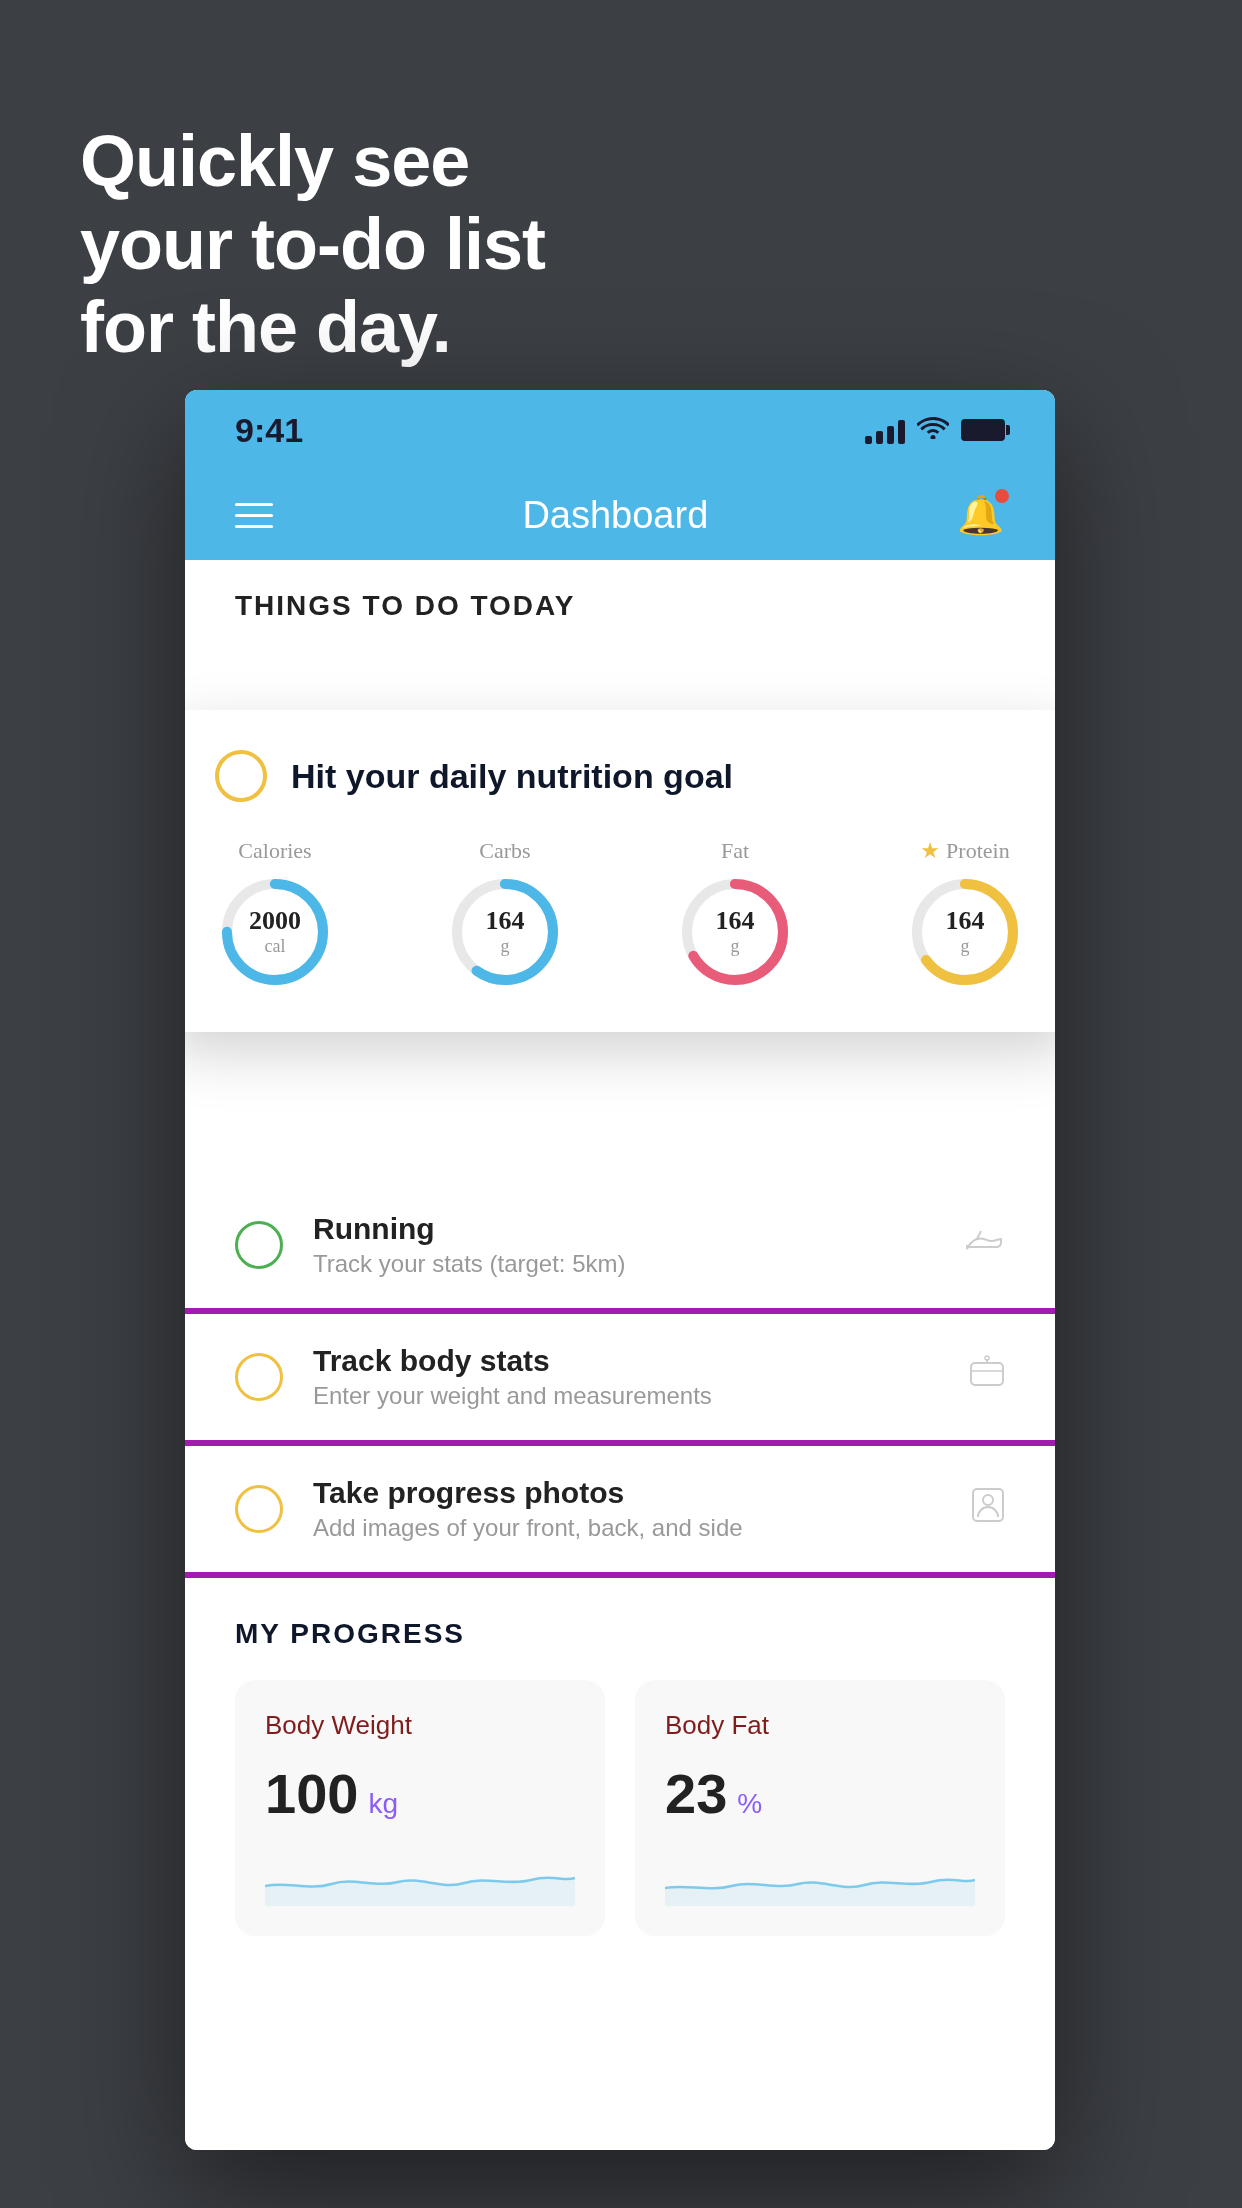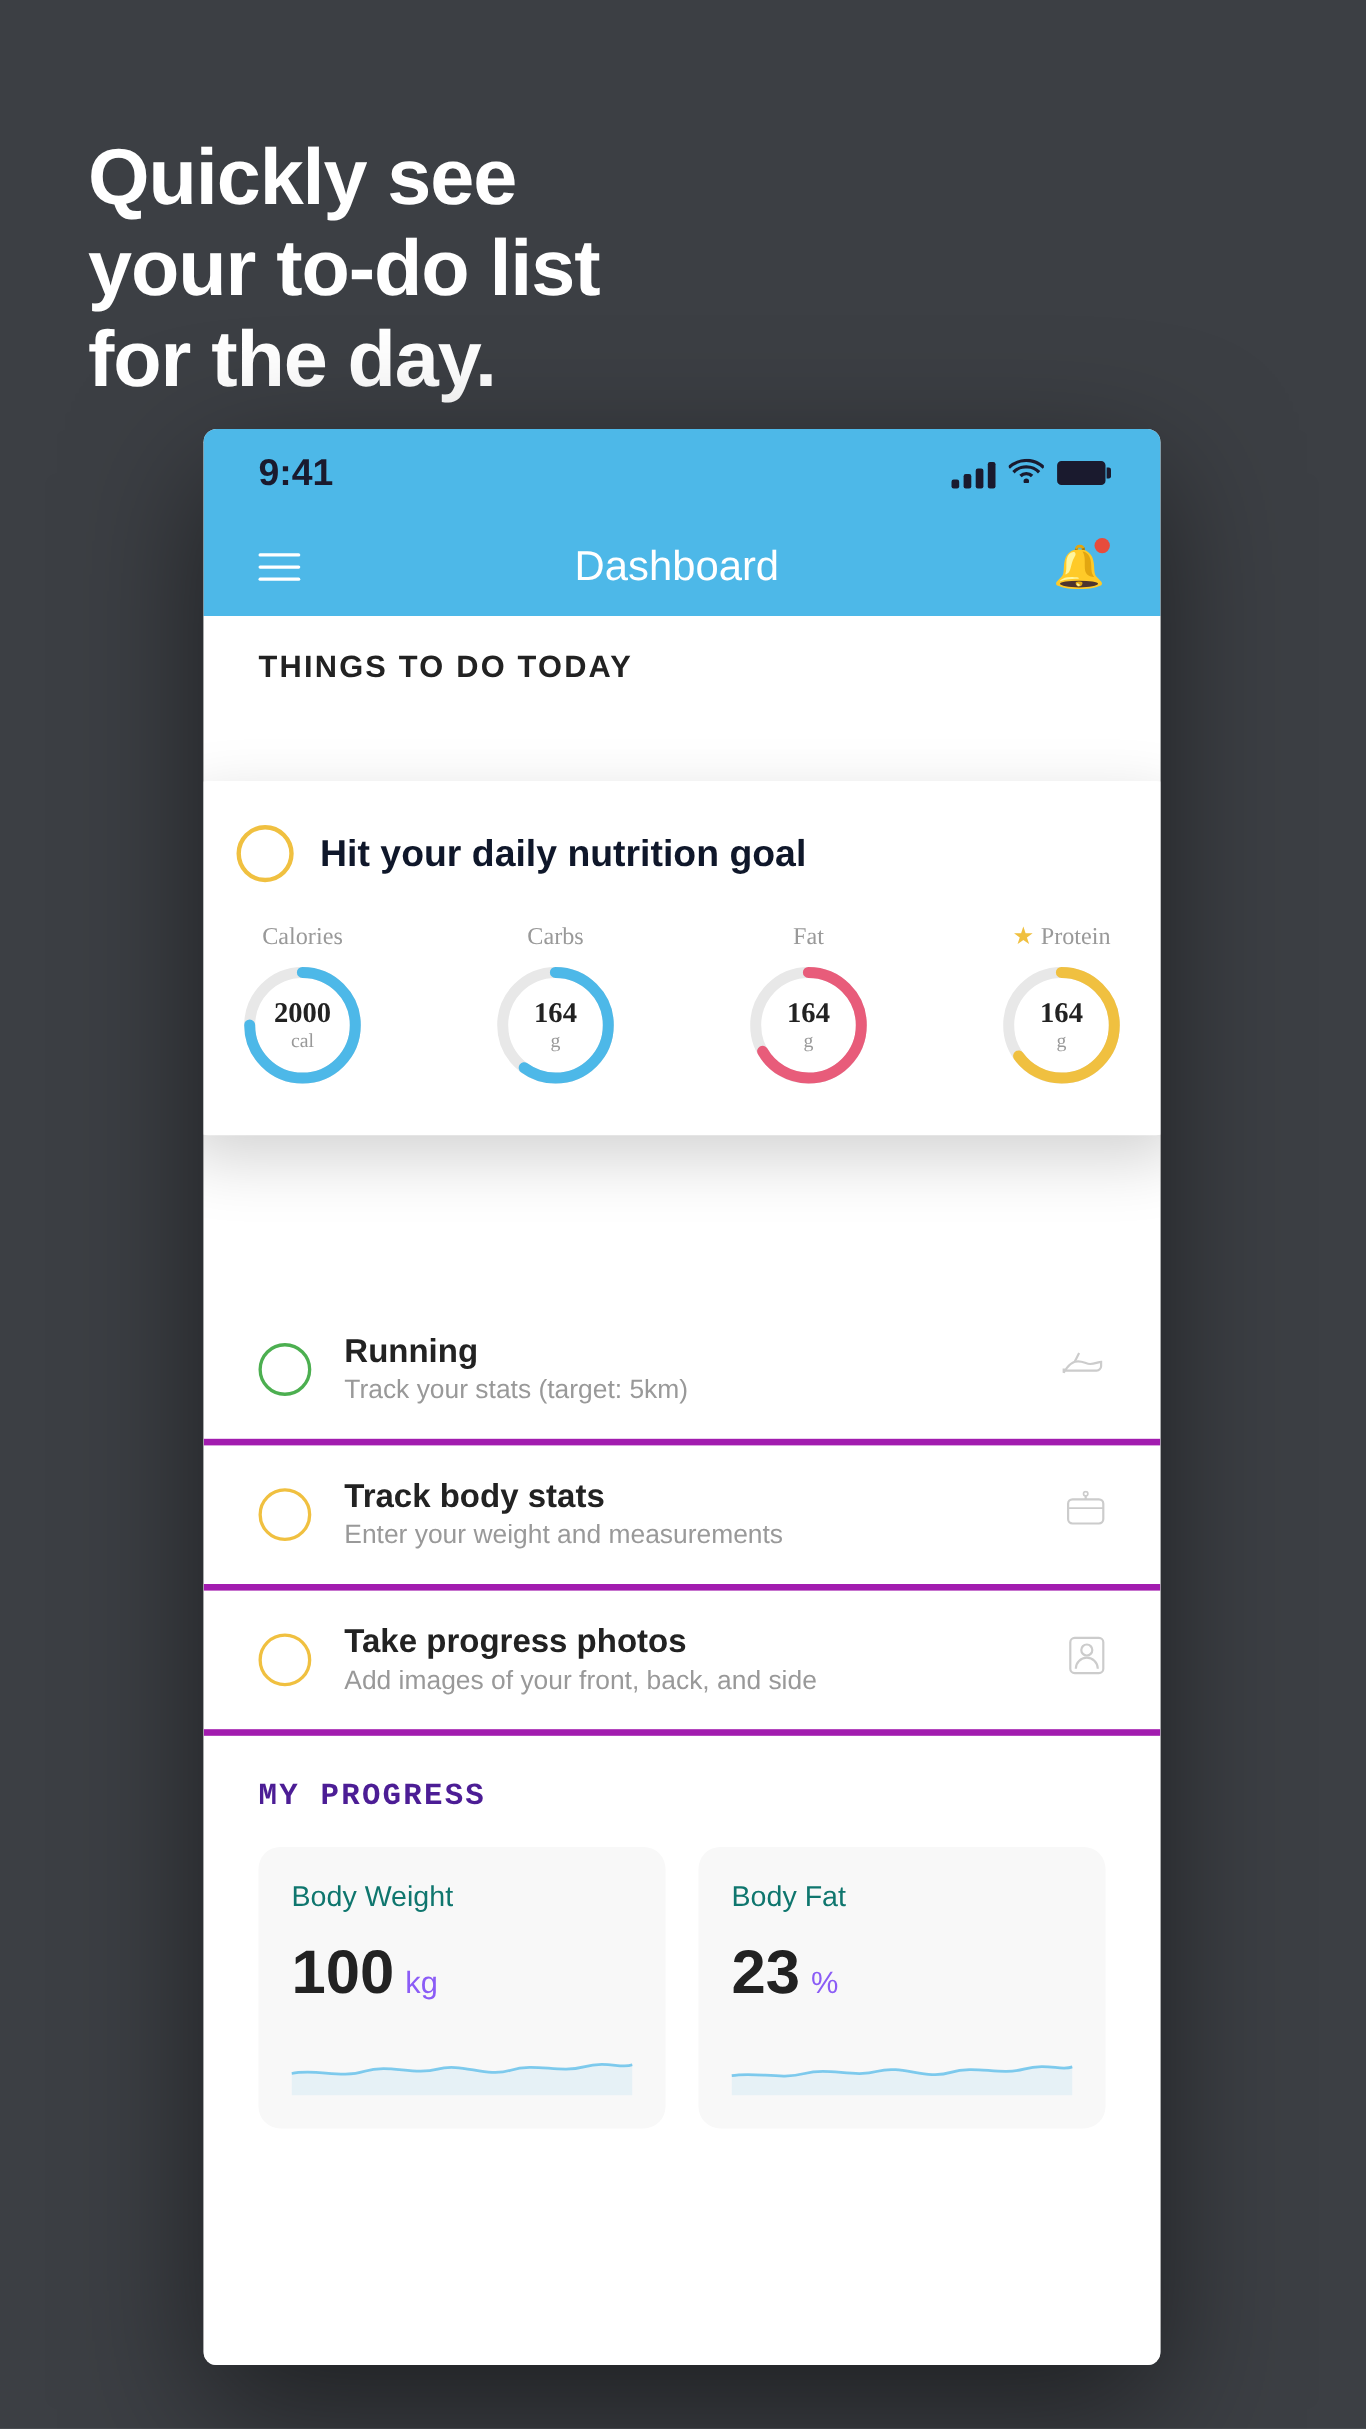--- a/index.html
+++ b/index.html
@@ -290,41 +290,40 @@
 
     .todo-icon {
       font-size: 34px;
       color: #ccc;
     }
 
     .progress-header {
       font-size: 28px;
       font-weight: 800;
       letter-spacing: 2px;
-      color: #4c1d95;
+      color: #0f172a;
       margin-bottom: 30px;
-      font-family: Liberation Mono, monospace;
     }
 
     .progress-cards {
       display: flex;
       gap: 30px;
     }
 
     .progress-card {
       flex: 1;
       background: #f8f8f8;
       border-radius: 20px;
       padding: 30px;
       overflow: hidden;
     }
 
     .progress-card-title {
       font-size: 26px;
-      color: #0f766e;
+      color: #7f1d1d;
       margin-bottom: 20px;
     }
 
     .progress-value-row {
       display: flex;
       align-items: baseline;
       gap: 10px;
       margin-bottom: 20px;
     }
 

